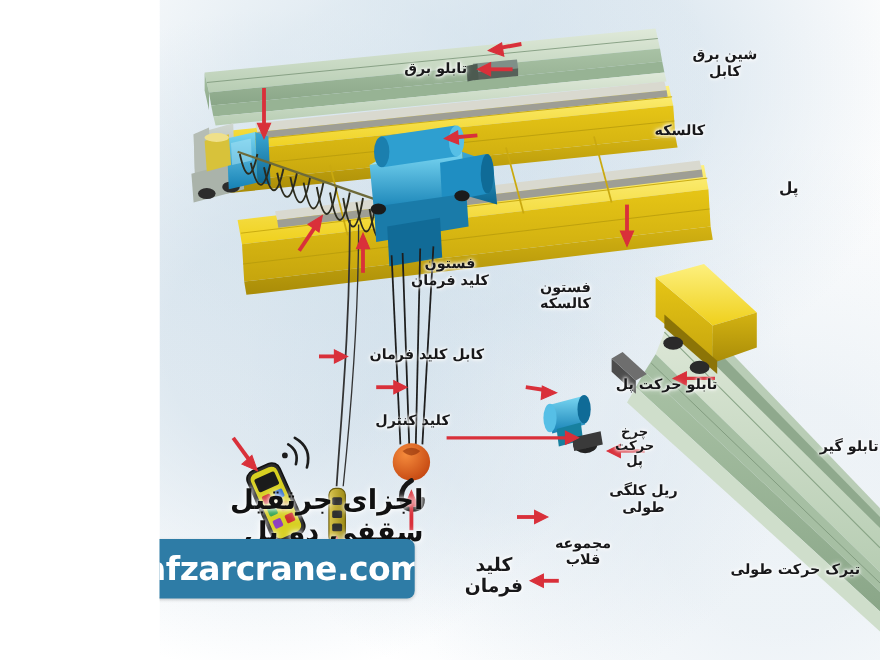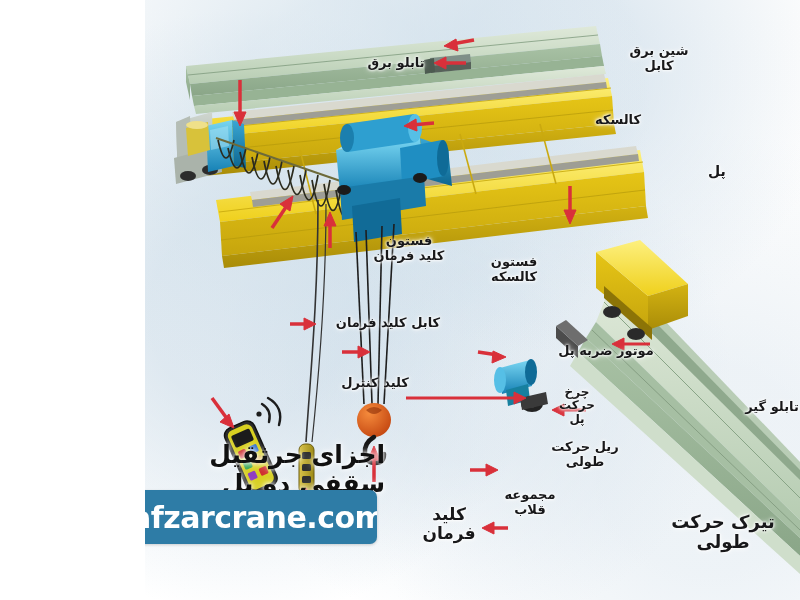--- a/index.html
+++ b/index.html
@@ -407,33 +407,33 @@
       <div class="lbl" style="left: 470px; top: 44px; width: 88px; font-size: 13px; direction: rtl;">شین برق
 کابل</div>
       <div class="lbl" style="left: 436px; top: 113px; width: 74px; font-size: 13px; direction: rtl;">کالسکه</div>
       <div class="lbl" style="left: 552px; top: 164px; width: 40px; font-size: 14px; direction: rtl;">پل</div>
       <div class="lbl" style="left: 218px; top: 234px; width: 92px; font-size: 13px; direction: rtl;">فستون
 کلید فرمان</div>
       <div class="lbl" style="left: 330px; top: 255px; width: 78px; font-size: 13px; direction: rtl;">فستون
 کالسکه</div>
       <div class="lbl" style="left: 182px; top: 316px; width: 122px; font-size: 13px; direction: rtl;">کابل کلید فرمان</div>
       <div class="lbl" style="left: 178px; top: 376px; width: 104px; font-size: 13px; direction: rtl;">کلید کنترل</div>
-      <div class="lbl" style="left: 400px; top: 344px; width: 122px; font-size: 13px; direction: rtl;">موتور ضربه پل</div>
+      <div class="lbl" style="left: 400px; top: 344px; width: 122px; font-size: 13px; direction: rtl;">تابلو حرکت پل</div>
       <div class="lbl" style="left: 402px; top: 386px; width: 60px; font-size: 12px; direction: rtl;">چرخ
 حرکت
 پل</div>
       <div class="lbl" style="left: 655px; top: 338px; width: 54px; font-size: 18px; direction: rtl;">کلگی</div>
       <div class="lbl" style="left: 590px; top: 400px; width: 74px; font-size: 13px; direction: rtl;">تابلو گیر</div>
-      <div class="lbl" style="left: 398px; top: 440px; width: 84px; font-size: 13px; direction: rtl;">ریل حرکت
+      <div class="lbl" style="left: 398px; top: 440px; width: 84px; font-size: 13px; direction: rtl;">ریل کلگی
 طولی</div>
       <div class="lbl" style="left: 352px; top: 488px; width: 66px; font-size: 13px; direction: rtl;">مجموعه
 قلاب</div>
       <div class="lbl" style="left: 276px; top: 505px; width: 56px; font-size: 17px; direction: rtl;">کلید
 فرمان</div>
-      <div class="lbl" style="left: 512px; top: 512px; width: 132px; font-size: 18px; direction: rtl;">تیرک حرکت طولی</div>
+      <div class="lbl" style="left: 512px; top: 512px; width: 132px; font-size: 13px; direction: rtl;">تیرک حرکت طولی</div>
     </div>
 
   <div class="wm-title">اجزای جرثقیل سقفی دو پل</div>
   <div class="wm-badge">
     <span>afzarcrane.com</span>
   </div>
 
 </div>
 
 </body></html>

